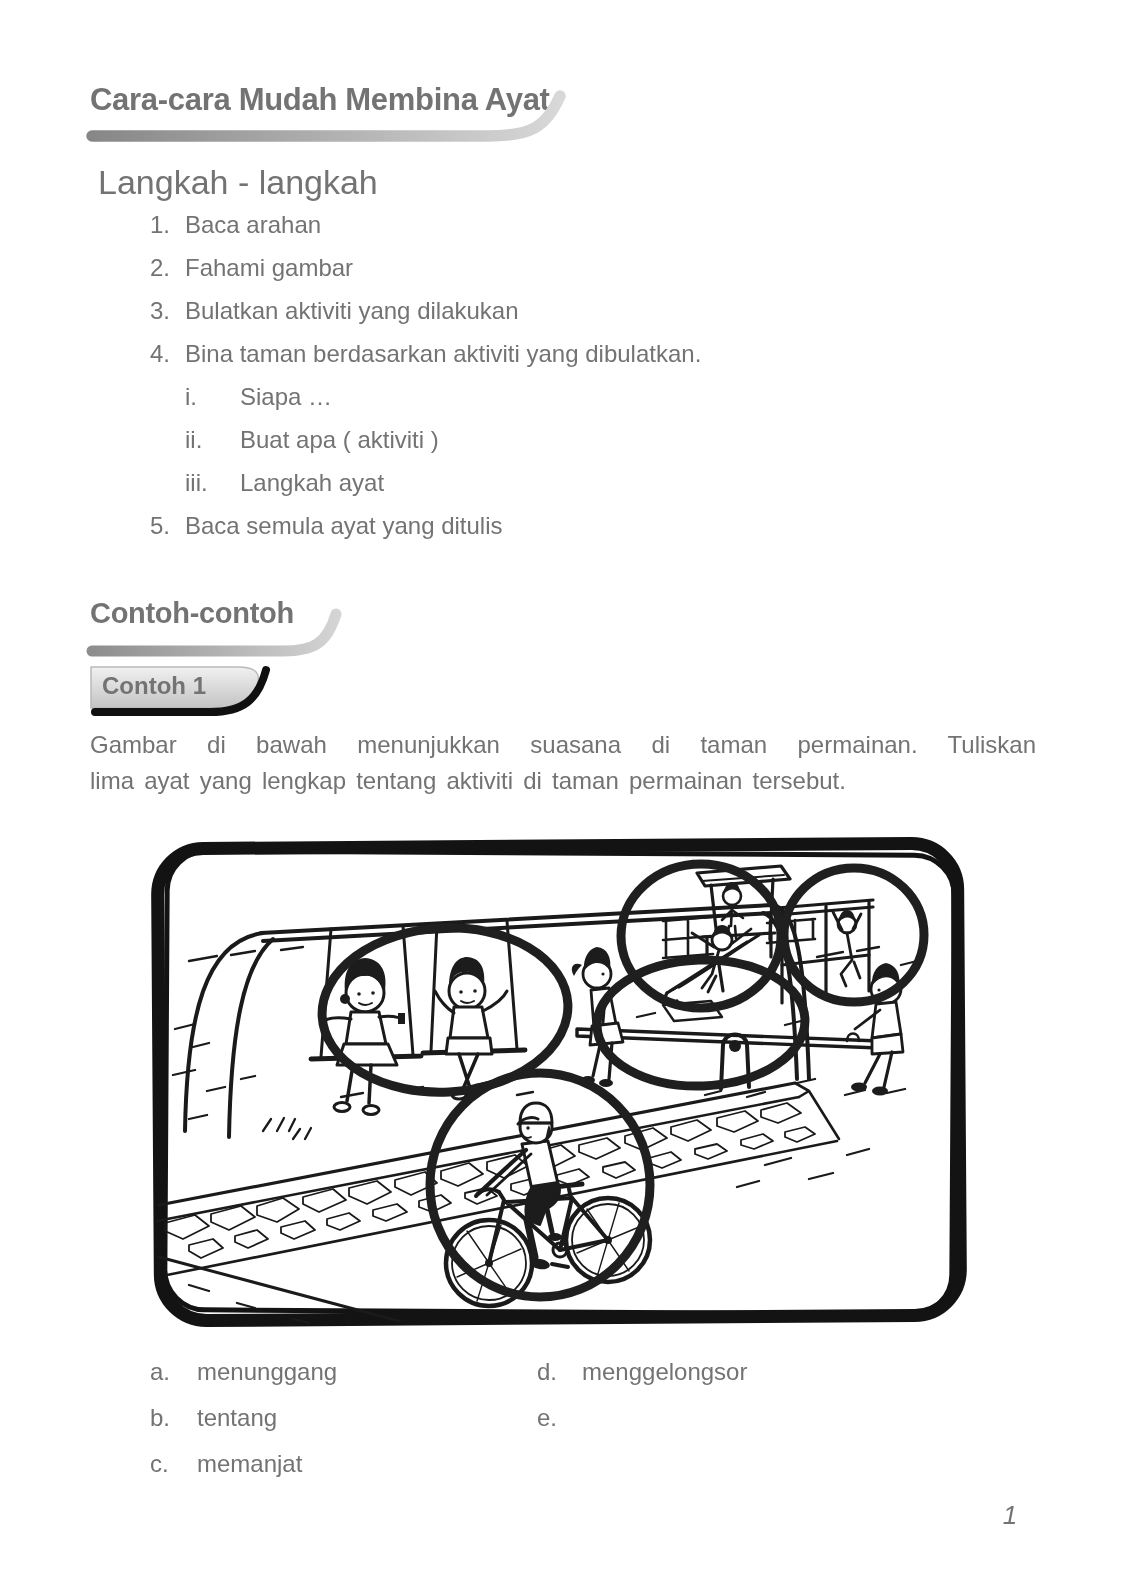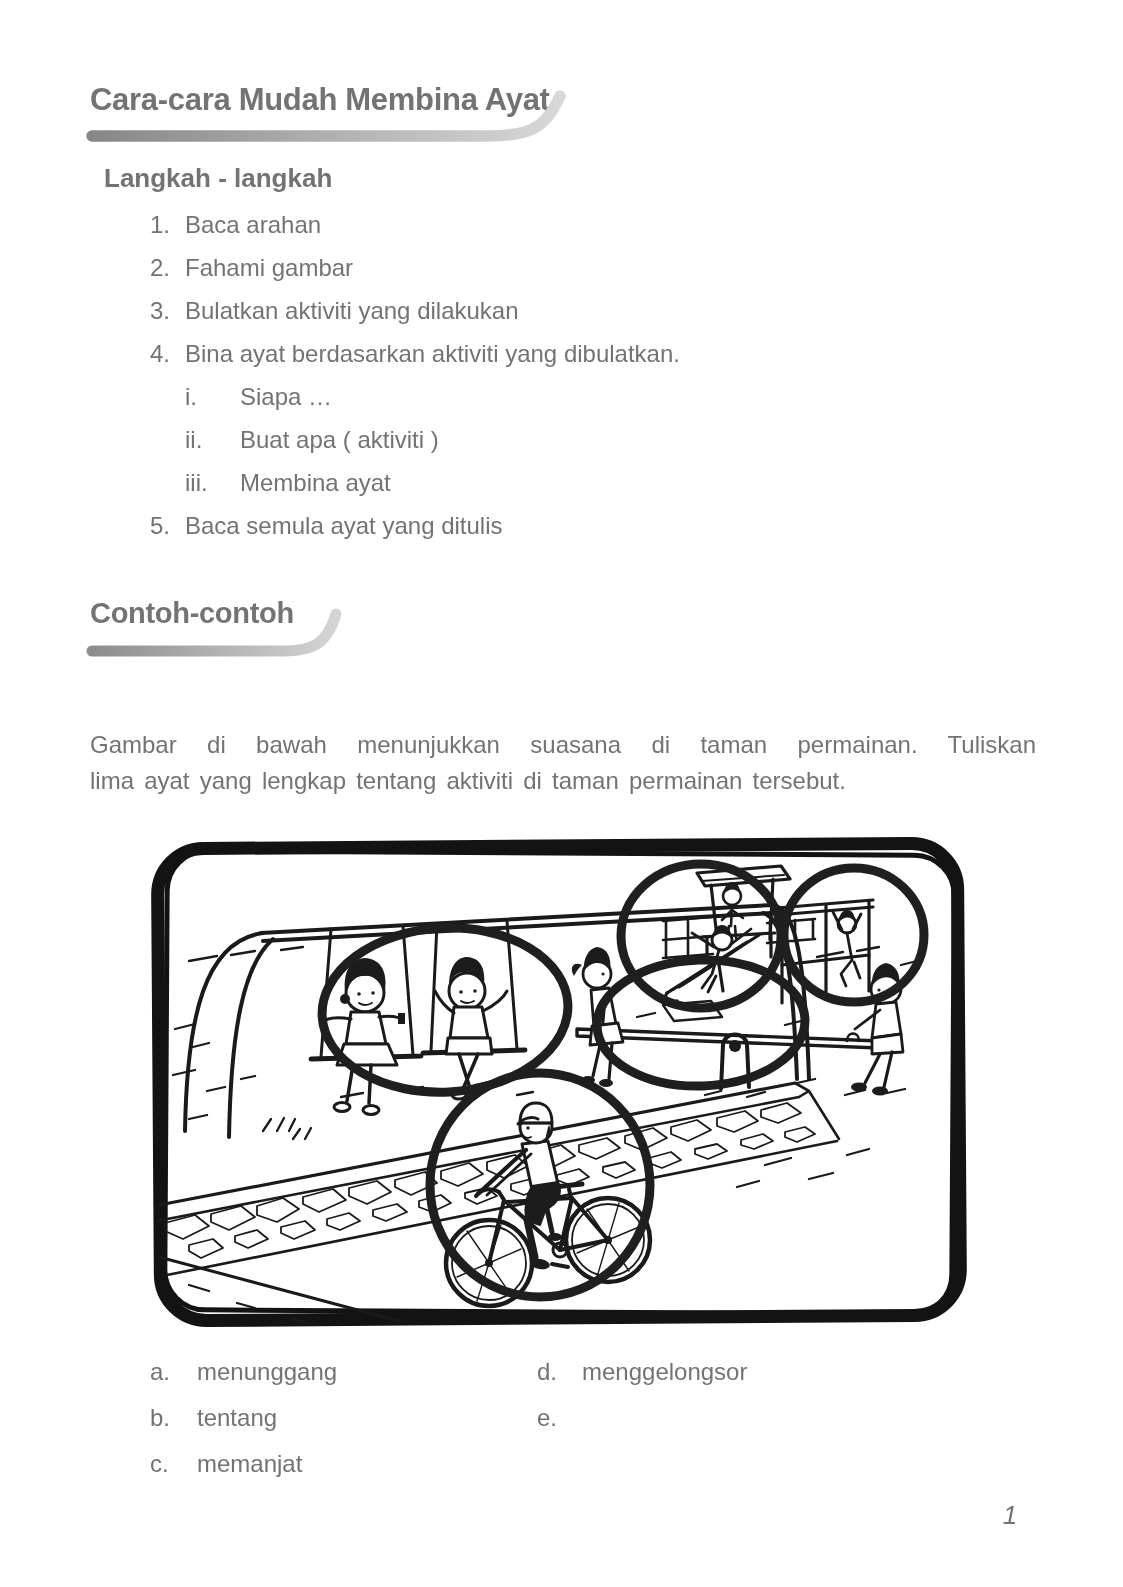--- a/index.html
+++ b/index.html
@@ -7,21 +7,21 @@
     position:relative; width:1123px; height:1587px; margin:0 auto;
     background:#ffffff; overflow:hidden;
     font-family:"Liberation Sans", sans-serif; color:#737373;
   }
   .abs { position:absolute; }
 
   .title-main { left:90px; top:82px; font-size:31px; font-weight:bold; letter-spacing:-0.3px; }
   .swoosh1 { left:84px; top:88px; width:500px; height:58px; }
   .swoosh2 { left:85px; top:604px; width:270px; height:58px; }
 
-  .steps-heading { left:104px; top:163px; font-size:26px; font-weight:bold; }
+  .steps-heading { left:98px; top:163px; font-size:34px; font-weight:normal; }
   .steps-list { left:150px; top:203px; width:760px; font-size:24px; }
   .step-row { display:flex; height:43px; align-items:center; }
   .step-row .num { width:35px; flex:0 0 35px; }
   .step-row.sub { padding-left:35px; }
   .step-row.sub .num { width:55px; flex:0 0 55px; }
 
   .examples-heading { left:90px; top:597px; font-size:29px; font-weight:bold; letter-spacing:-0.3px; }
 
   .badge { left:88px; top:663px; width:195px; height:60px; }
   .badge svg { position:absolute; left:0; top:0; }
@@ -68,51 +68,64 @@
     <div class="step-row">
       <span class="num">2.</span>
       <span class="txt">Fahami gambar</span>
     </div>
     <div class="step-row">
       <span class="num">3.</span>
       <span class="txt">Bulatkan aktiviti yang dilakukan</span>
     </div>
     <div class="step-row">
       <span class="num">4.</span>
-      <span class="txt">Bina ayat berdasarkan aktiviti yang dibulatkan.</span>
+      <span class="txt">Bina taman berdasarkan aktiviti yang dibulatkan.</span>
     </div>
     <div class="step-row sub">
       <span class="num">i.</span>
       <span class="txt">Siapa …</span>
     </div>
     <div class="step-row sub">
       <span class="num">ii.</span>
       <span class="txt">Buat apa ( aktiviti )</span>
     </div>
     <div class="step-row sub">
       <span class="num">iii.</span>
-      <span class="txt">Membina ayat</span>
+      <span class="txt">Langkah ayat</span>
     </div>
     <div class="step-row">
       <span class="num">5.</span>
       <span class="txt">Baca semula ayat yang ditulis</span>
     </div>
   </div>
 
   <div class="abs examples-heading">Contoh-contoh</div>
   <svg class="abs swoosh2" viewBox="0 0 270 58">
     <defs>
       <linearGradient id="gsw2" x1="0" y1="0" x2="1" y2="0">
         <stop offset="0" stop-color="#8d8d8d"></stop>
           <stop offset="1" stop-color="#d4d4d4"></stop>
       </linearGradient>
     </defs>
     <path d="M7,47 L198,47 C228,47 242,40 251,10" fill="none" stroke="url(#gsw2)" stroke-width="11" stroke-linecap="round"></path>
   </svg>
 
+  <div class="abs badge">
+    <svg width="195" height="60" viewBox="0 0 195 60">
+      <defs>
+        <linearGradient id="gbadge" x1="0" y1="0" x2="0" y2="1">
+          <stop offset="0" stop-color="#f1f1f1"></stop>
+            <stop offset="1" stop-color="#c3c3c3"></stop>
+        </linearGradient>
+      </defs>
+      <path d="M3,4 L150,4 C166,4 172,9 170,19 C166,35 150,45 130,45 L3,45 Z" fill="url(#gbadge)" stroke="#b9b9b9" stroke-width="1.5"></path>
+      <path d="M7,49 L122,49 C155,49 170,37 178,7" fill="none" stroke="#101010" stroke-width="8" stroke-linecap="round"></path>
+    </svg>
+    <span class="badge-label">Contoh 1</span>
+  </div>
 
   <div class="abs instruction">
     <div class="l1">Gambar di bawah menunjukkan suasana di taman permainan. Tuliskan</div>
     <div class="l2">lima ayat yang lengkap tentang aktiviti di taman permainan tersebut.</div>
   </div>
 
   <div class="abs figure-wrap">
     <svg viewBox="0 0 830 500" width="830" height="500">
 
       <g>

